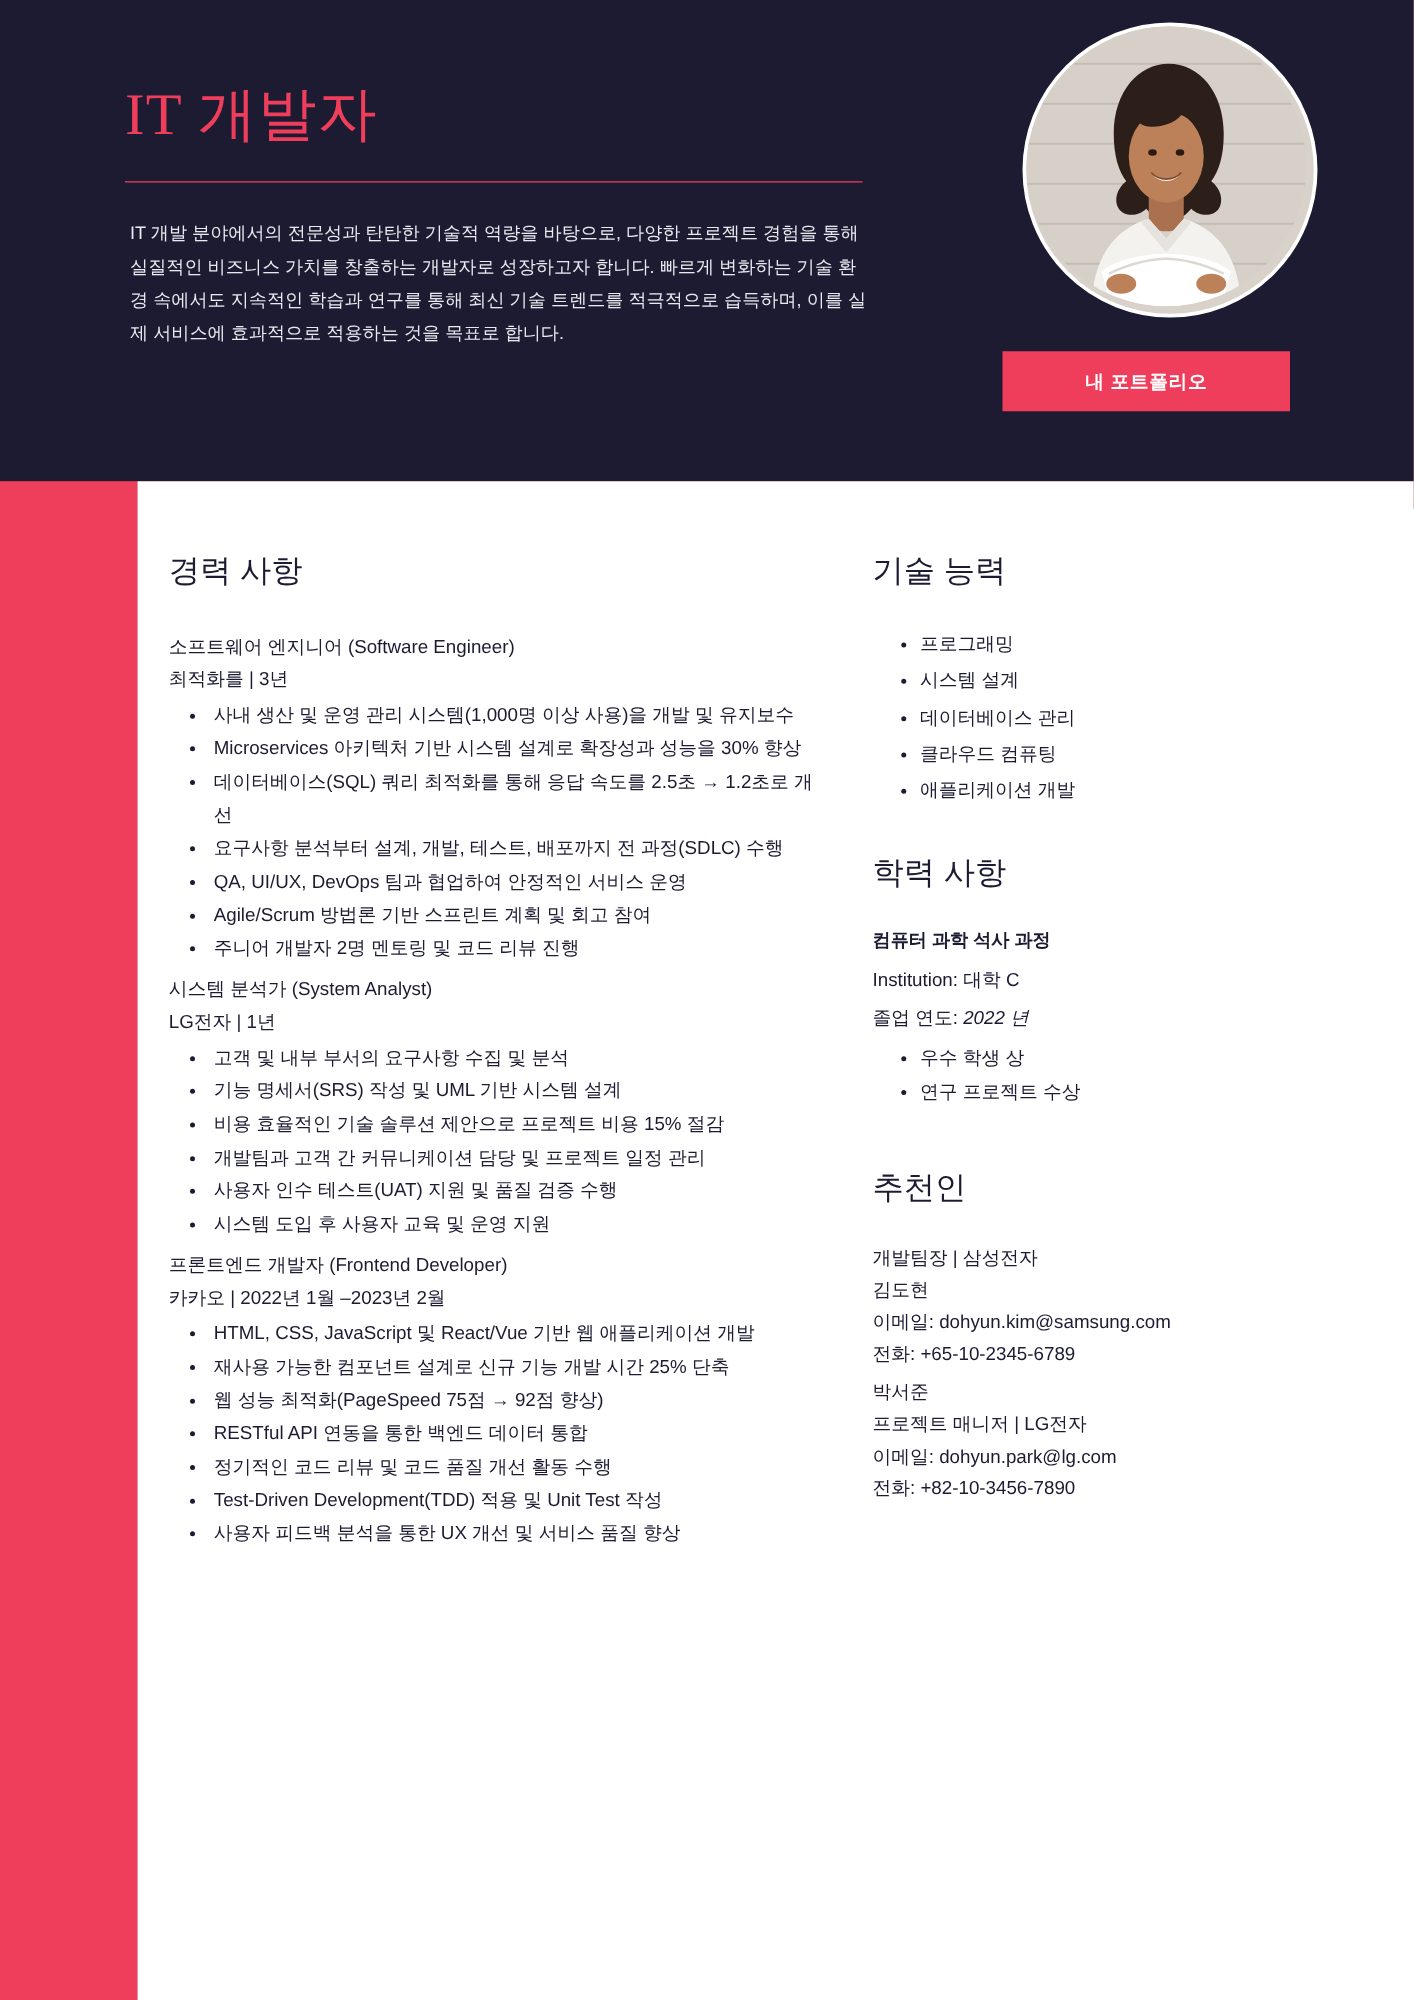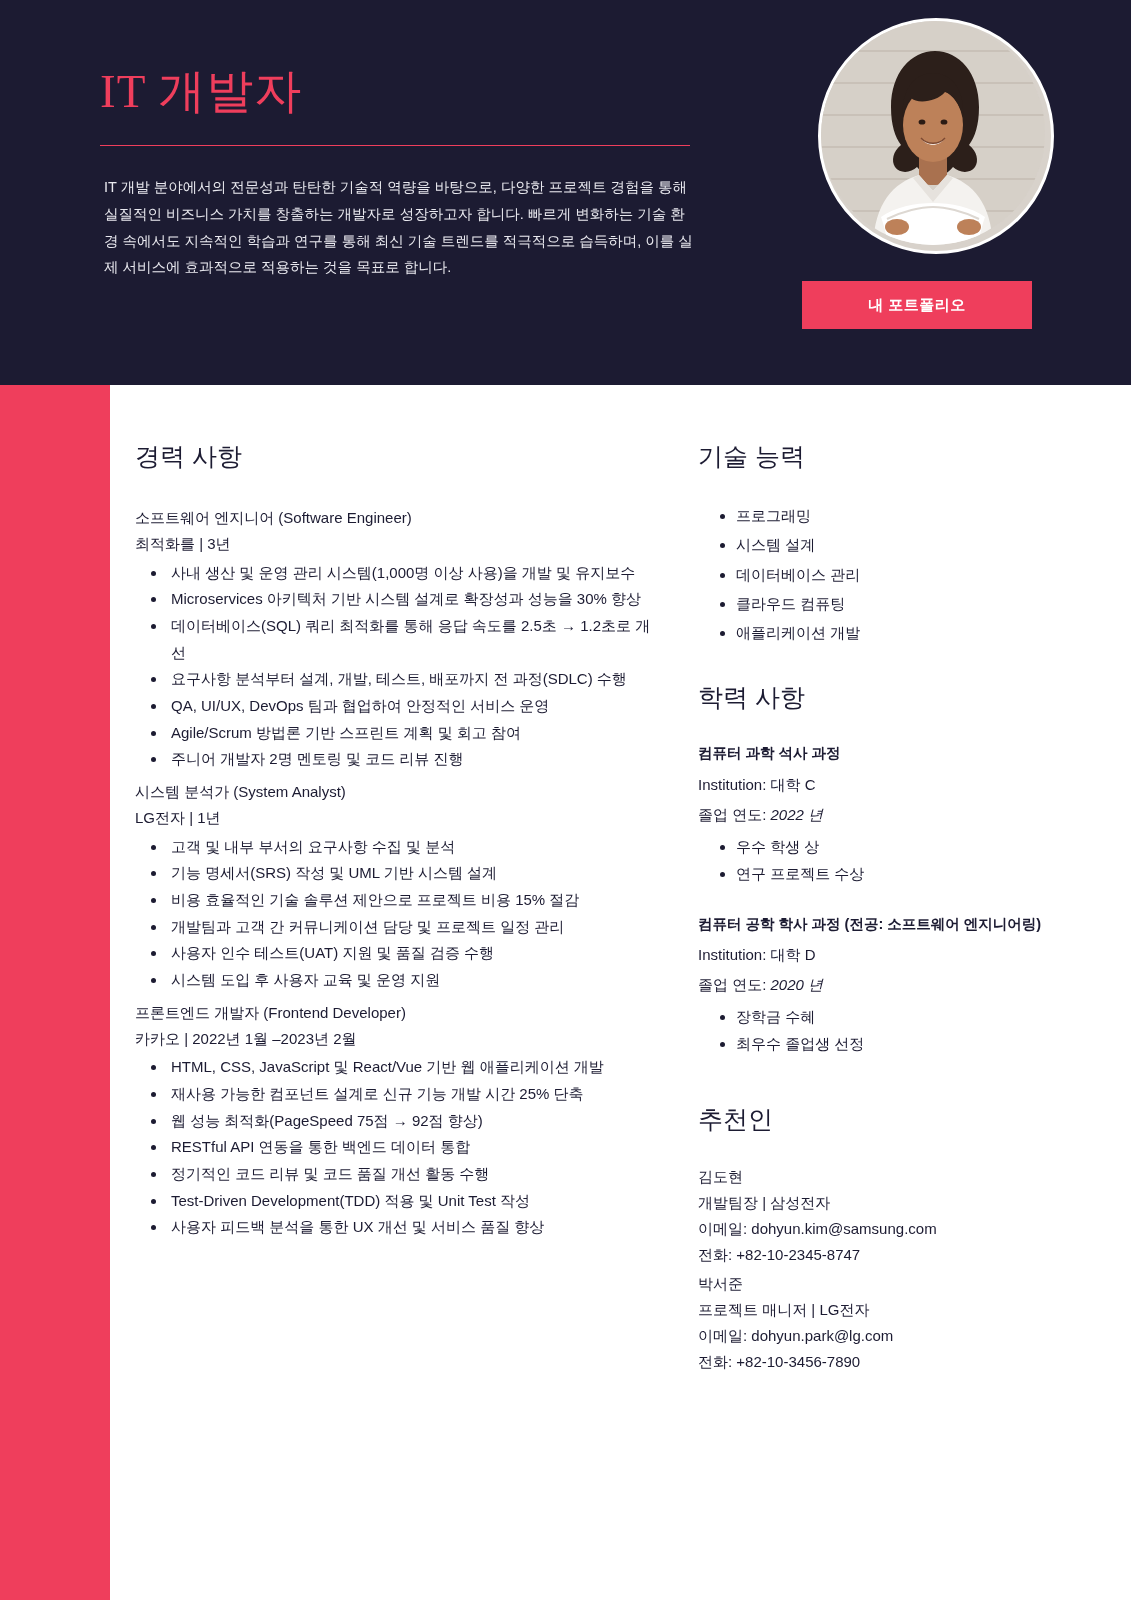--- a/index.html
+++ b/index.html
@@ -340,42 +340,30 @@
         <p class="edu-line">
           <span>졸업 연도:</span>
           <em>2022 년</em>
         </p>
         <ul class="edu-bullets">
           <li>우수 학생 상</li>
           <li>연구 프로젝트 수상</li>
         </ul>
       </div>
 
-      <div class="edu-block">
-        <p class="edu-degree">컴퓨터 공학 학사 과정 (전공: 소프트웨어 엔지니어링)</p>
-        <p class="edu-line">Institution: 대학 D</p>
-        <p class="edu-line">
-          <span>졸업 연도:</span>
-          <em>2020 년</em>
-        </p>
-        <ul class="edu-bullets">
-          <li>장학금 수혜</li>
-          <li>최우수 졸업생 선정</li>
-        </ul>
-      </div>
 
       <div class="spacer-20"></div>
 
       <h2 class="section-title">추천인</h2>
 
       <div class="ref-block">
+        <p class="ref-line">개발팀장 | 삼성전자</p>
         <p class="ref-line">김도현</p>
-        <p class="ref-line">개발팀장 | 삼성전자</p>
         <p class="ref-line">이메일: dohyun.kim@samsung.com</p>
-        <p class="ref-line">전화: +82-10-2345-8747</p>
+        <p class="ref-line">전화: +65-10-2345-6789</p>
       </div>
 
       <div class="ref-block">
         <p class="ref-line">박서준</p>
         <p class="ref-line">프로젝트 매니저 | LG전자</p>
         <p class="ref-line">이메일: dohyun.park@lg.com</p>
         <p class="ref-line">전화: +82-10-3456-7890</p>
       </div>
 
     </div>

